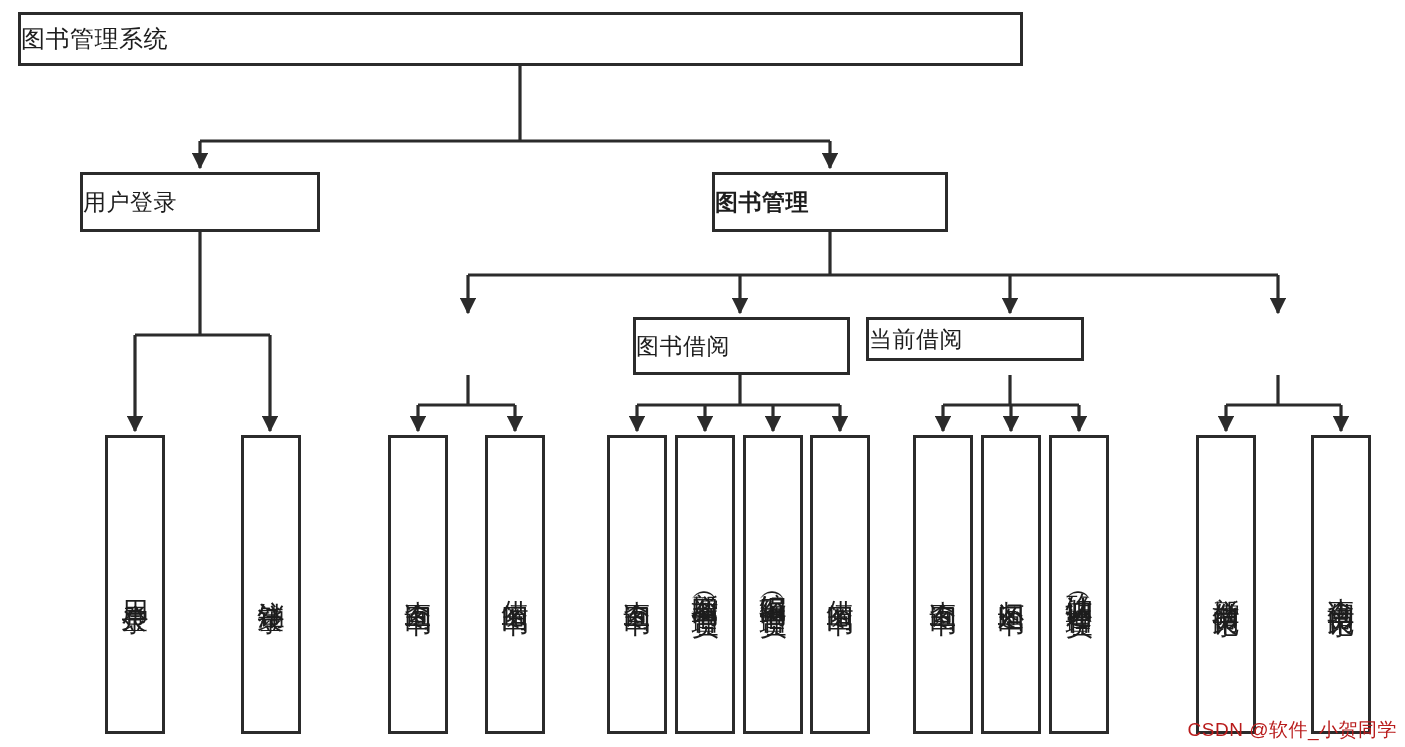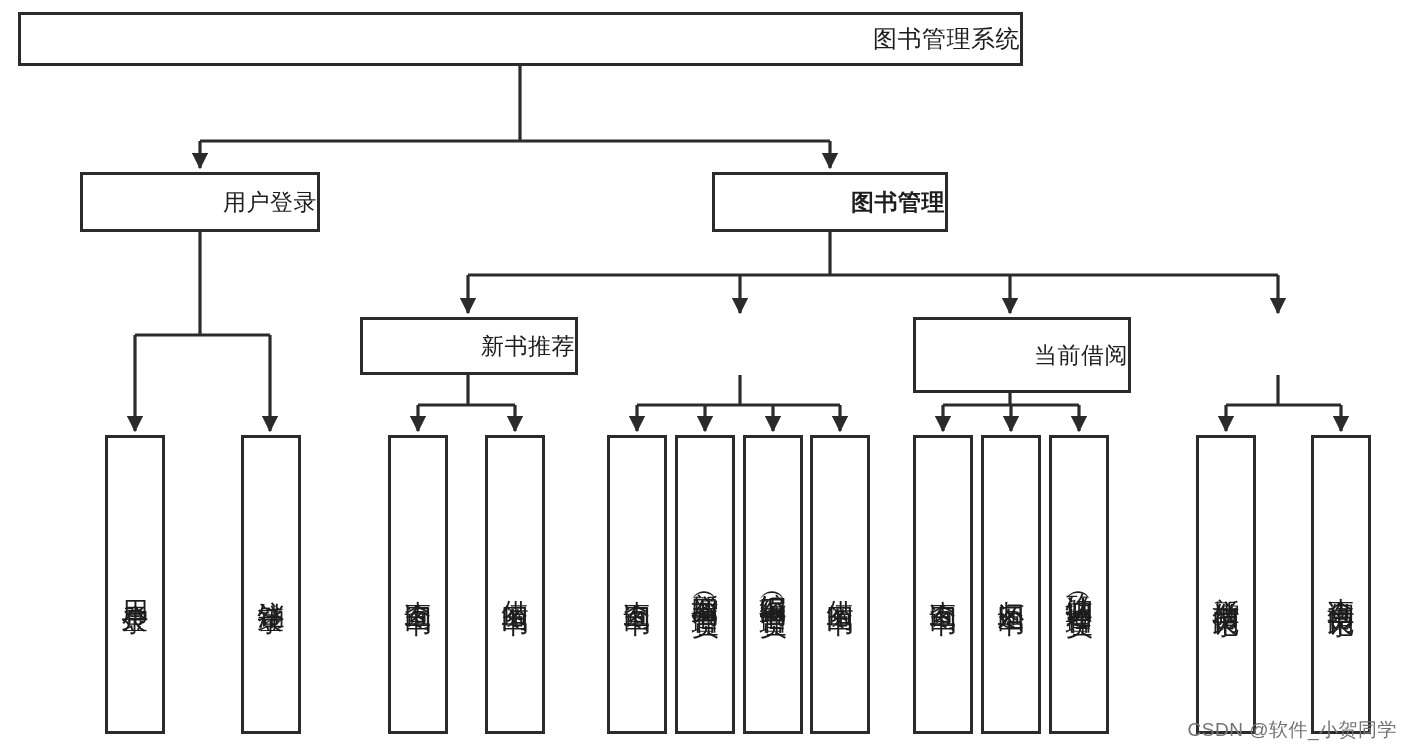--- a/index.html
+++ b/index.html
@@ -25,21 +25,21 @@
     height: 747px;
     pointer-events: none;
   }
   .node {
     position: absolute;
     box-sizing: border-box;
     background: #ffffff;
     border: 3px solid #2b2b2b;
     display: flex;
     align-items: center;
-    justify-content: flex-end;
+    justify-content: flex-start;
     color: #1d1d1d;
   }
   .node-label {
     display: block;
     text-align: center;
     line-height: 1.05;
     letter-spacing: 0.5px;
   }
   
   .node.horiz .node-label {
@@ -62,21 +62,21 @@
     line-height: 1.12;
     letter-spacing: 3px;
     white-space: nowrap;
     max-height: 100%;
   }
   .watermark {
     position: absolute;
     right: 8px;
     bottom: 4px;
     font-size: 19px;
-    color: #737373;
+    color: #b91c1c;
     letter-spacing: 0.5px;
     white-space: nowrap;
     user-select: none;
   }
 </style>
 </head>
 <body>
 
 <div id="canvas">
 
@@ -134,24 +134,24 @@
     <span class="node-label">图书管理系统</span>
   </div>
 
   <div class="node horiz" style="left:80px; top:172px; width:240px; height:60px;">
     <span class="node-label">用户登录</span>
   </div>
   <div class="node horiz" style="left:712px; top:172px; width:236px; height:60px;font-weight:bold;">
     <span class="node-label">图书管理</span>
   </div>
 
-  <div class="node horiz" style="left:360px; top:317px; width:218px; height:58px;">
-    <span class="node-label">新书推荐</span>
+  <div class="node horiz" style="left:633px; top:317px; width:217px; height:58px;">
+    <span class="node-label">图书借阅</span>
   </div>
-  <div class="node horiz" style="left:913px; top:317px; width:218px; height:76px;padding-left:28px;">
+  <div class="node horiz" style="left:866px; top:317px; width:218px; height:44px;">
     <span class="node-label">当前借阅</span>
   </div>
 
   <div class="node vert" style="left:105px; top:435px; width:60px; height:299px;">
     <span class="node-label">用户登录</span>
   </div>
   <div class="node vert" style="left:241px; top:435px; width:60px; height:299px;">
     <span class="node-label">注销登录</span>
   </div>
 

